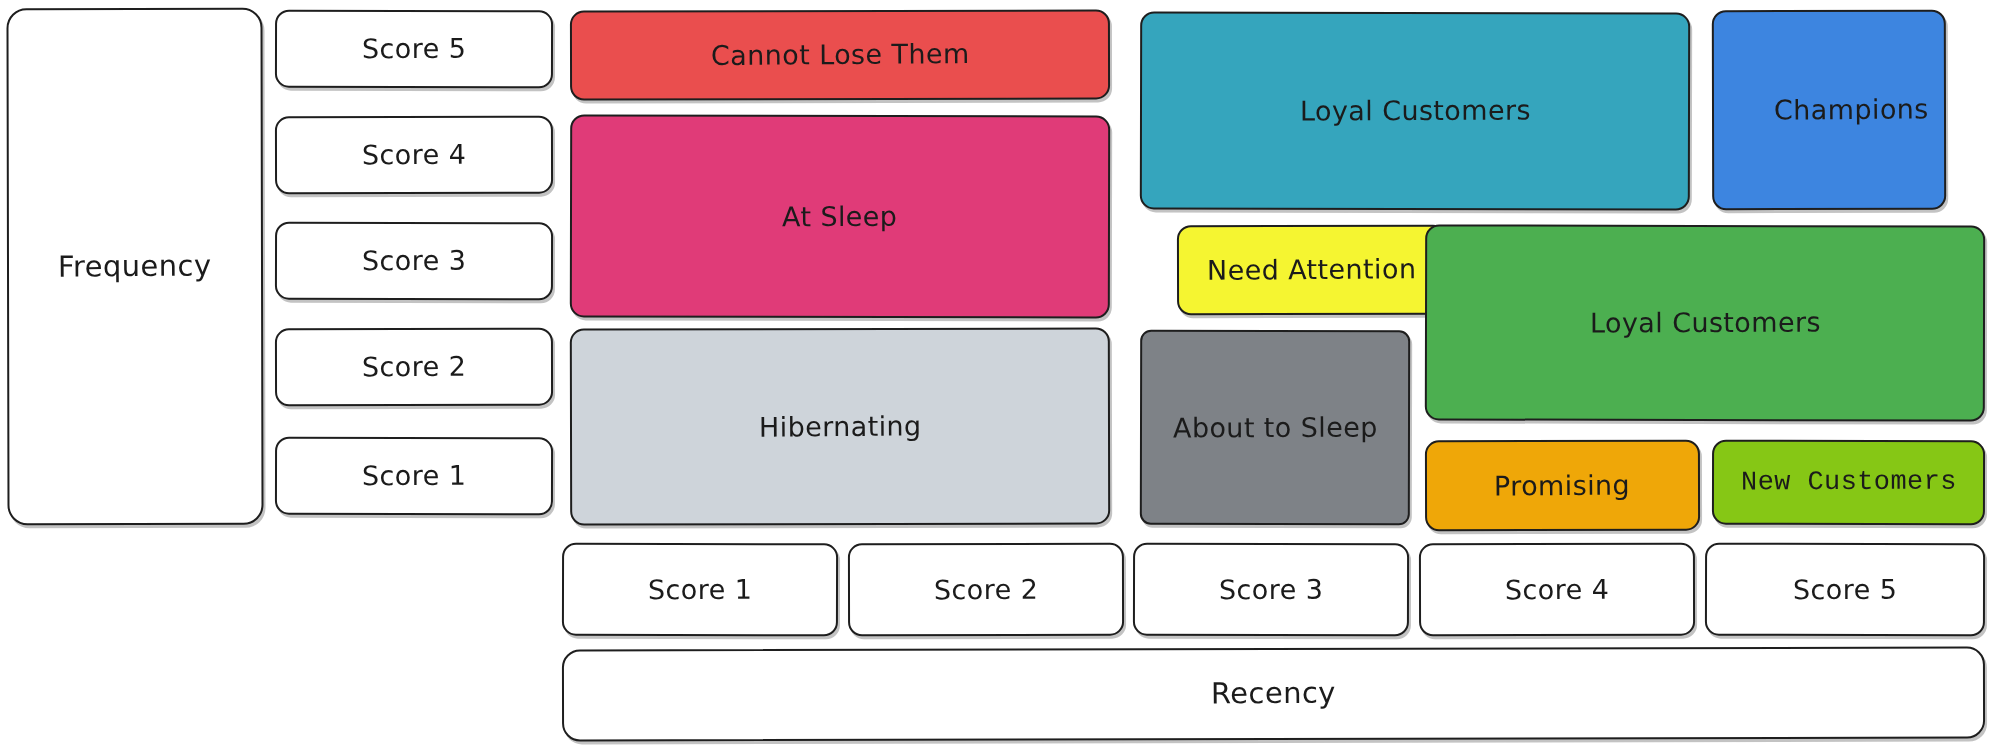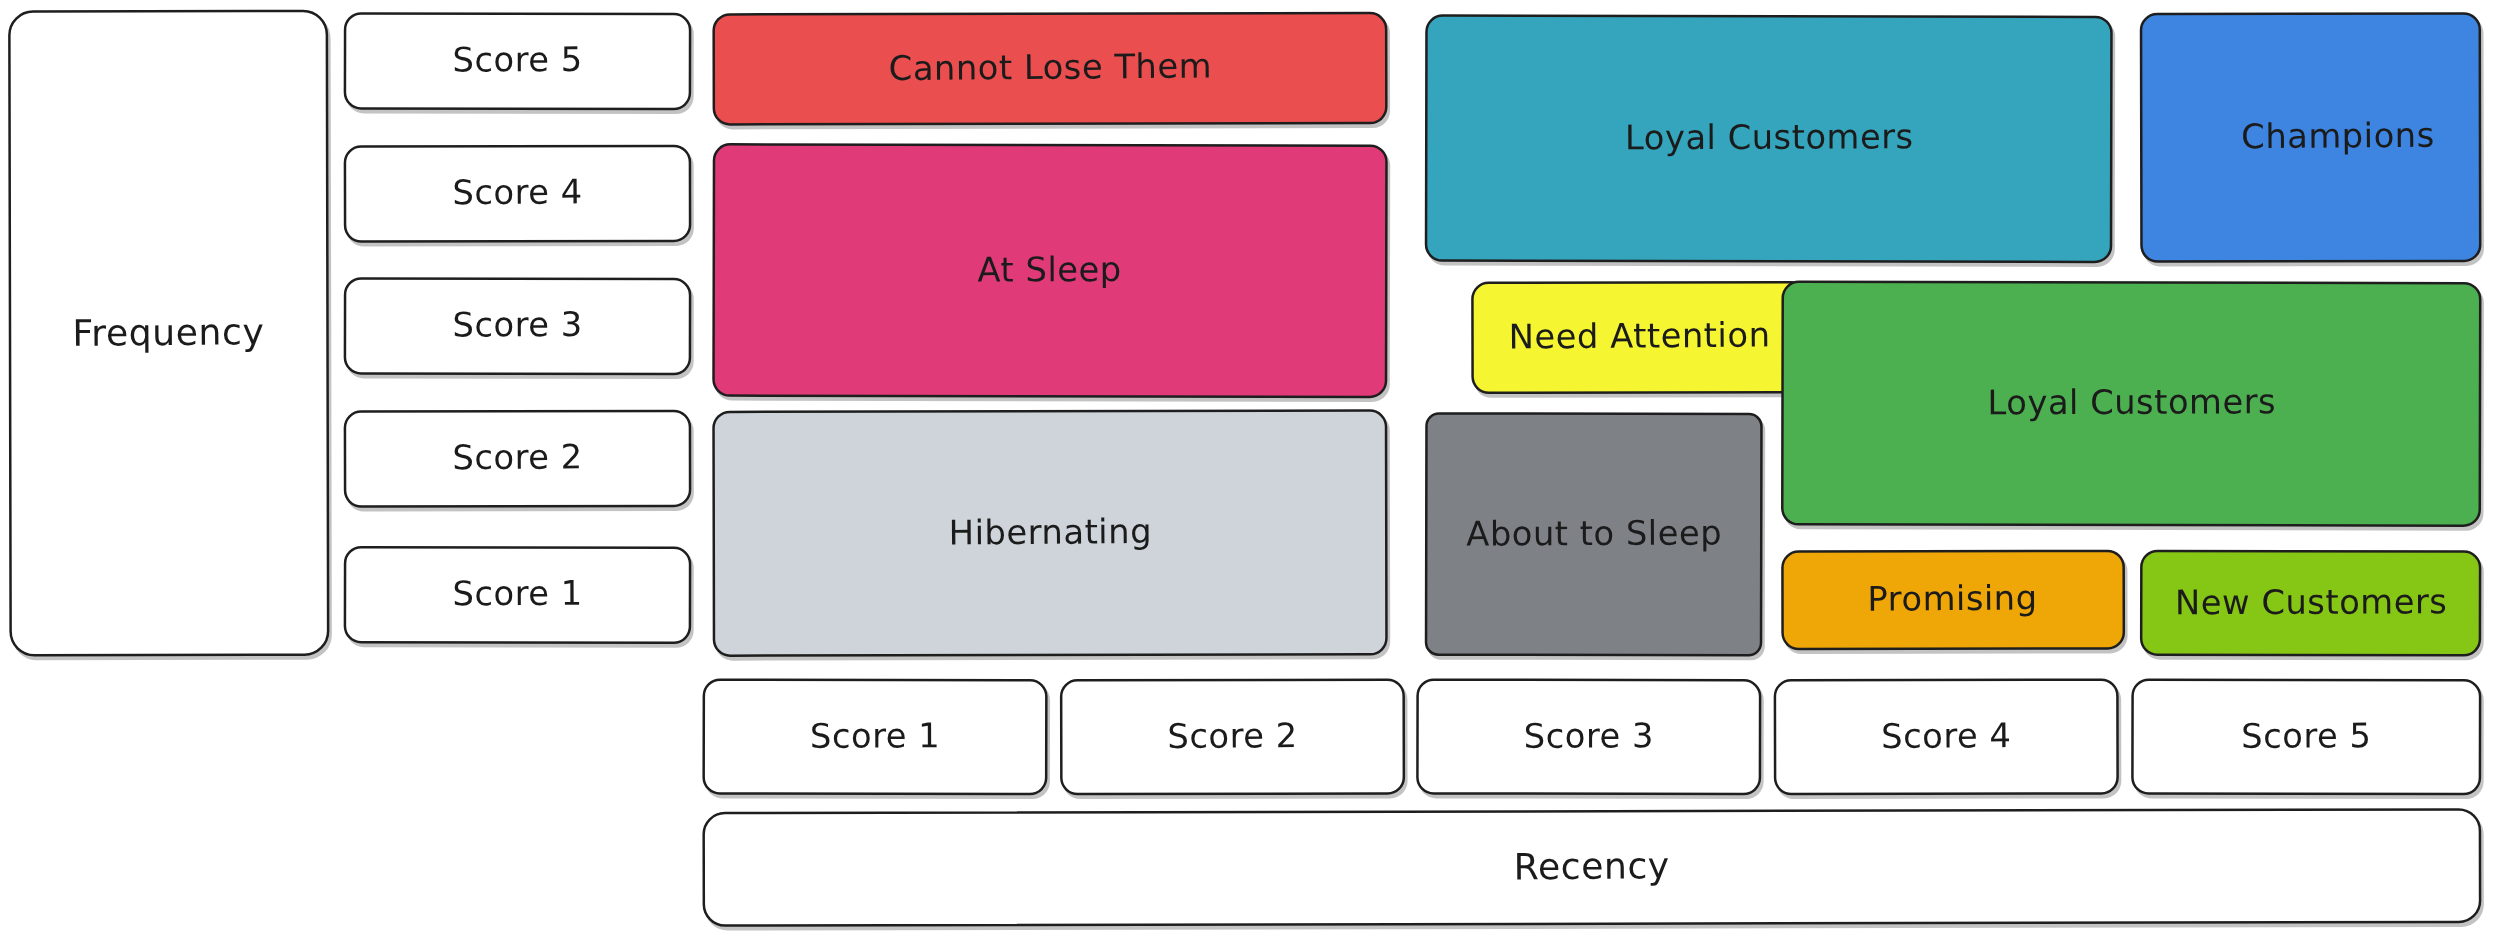--- a/index.html
+++ b/index.html
@@ -92,33 +92,33 @@
   </div>
 
   <div class="box colored tilt-a" style="left:1140px; top:225px; width:270px; height:90px; background:#f5f531;margin-left:37px;">
     <span class="label-text">Need Attention</span>
   </div>
 
   <div class="box colored tilt-b" style="left:1140px; top:330px; width:270px; height:195px; background:#7e8287;border-radius:11px;">
     <span class="label-text">About to Sleep</span>
   </div>
 
-  <div class="box colored tilt-a" style="left:1712px; top:10px; width:273px; height:200px; background:#3d85e0;padding-left:44px;">
+  <div class="box colored tilt-a" style="left:1712px; top:10px; width:234px; height:200px; background:#3d85e0;padding-left:44px;">
     <span class="label-text">Champions</span>
   </div>
 
   <div class="box colored tilt-b" style="left:1425px; top:225px; width:560px; height:196px; background:#4caf50;">
     <span class="label-text">Loyal Customers</span>
   </div>
 
-  <div class="box colored tilt-a" style="left:1425px; top:440px; width:275px; height:80px; background:#efa708;">
+  <div class="box colored tilt-a" style="left:1425px; top:440px; width:275px; height:91px; background:#efa708;">
     <span class="label-text">Promising</span>
   </div>
 
-  <div class="box colored tilt-b" style="left:1712px; top:440px; width:273px; height:85px; background:#86c715;">
+  <div class="box colored tilt-b" style="left:1712px; top:440px; width:273px; height:85px; background:#86c715;font-family:Liberation Mono, monospace;">
     <span class="label-text">New Customers</span>
   </div>
 
   <div class="box tilt-b" style="left:562px; top:543px; width:276px; height:93px;">
     <span class="label-text">Score 1</span>
   </div>
   <div class="box tilt-a" style="left:848px; top:543px; width:276px; height:93px;">
     <span class="label-text">Score 2</span>
   </div>
   <div class="box tilt-b" style="left:1133px; top:543px; width:276px; height:93px;">

